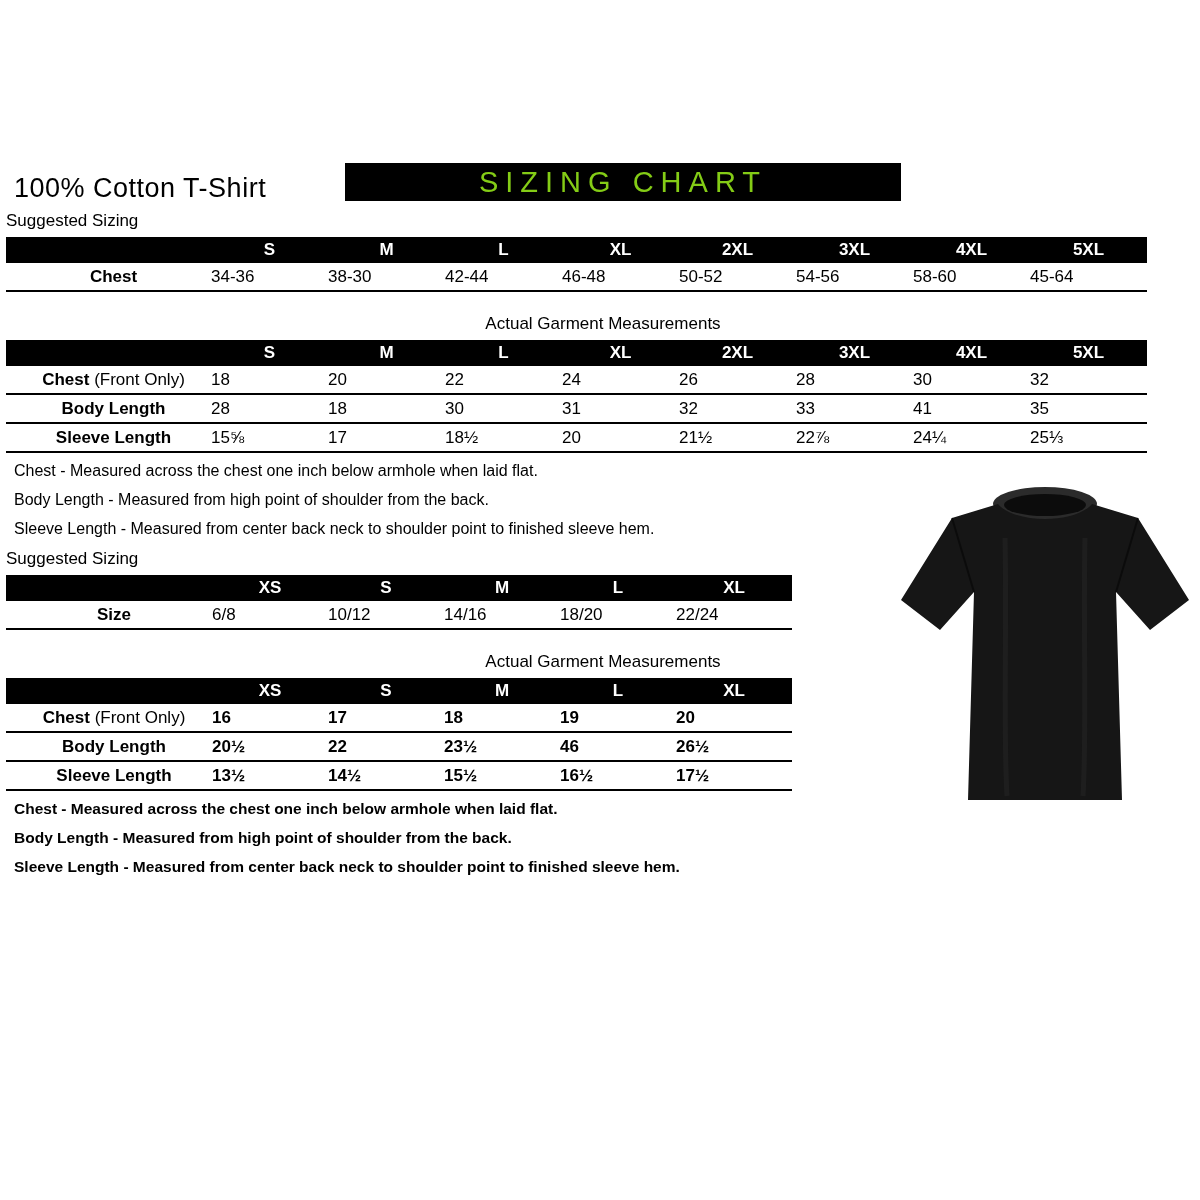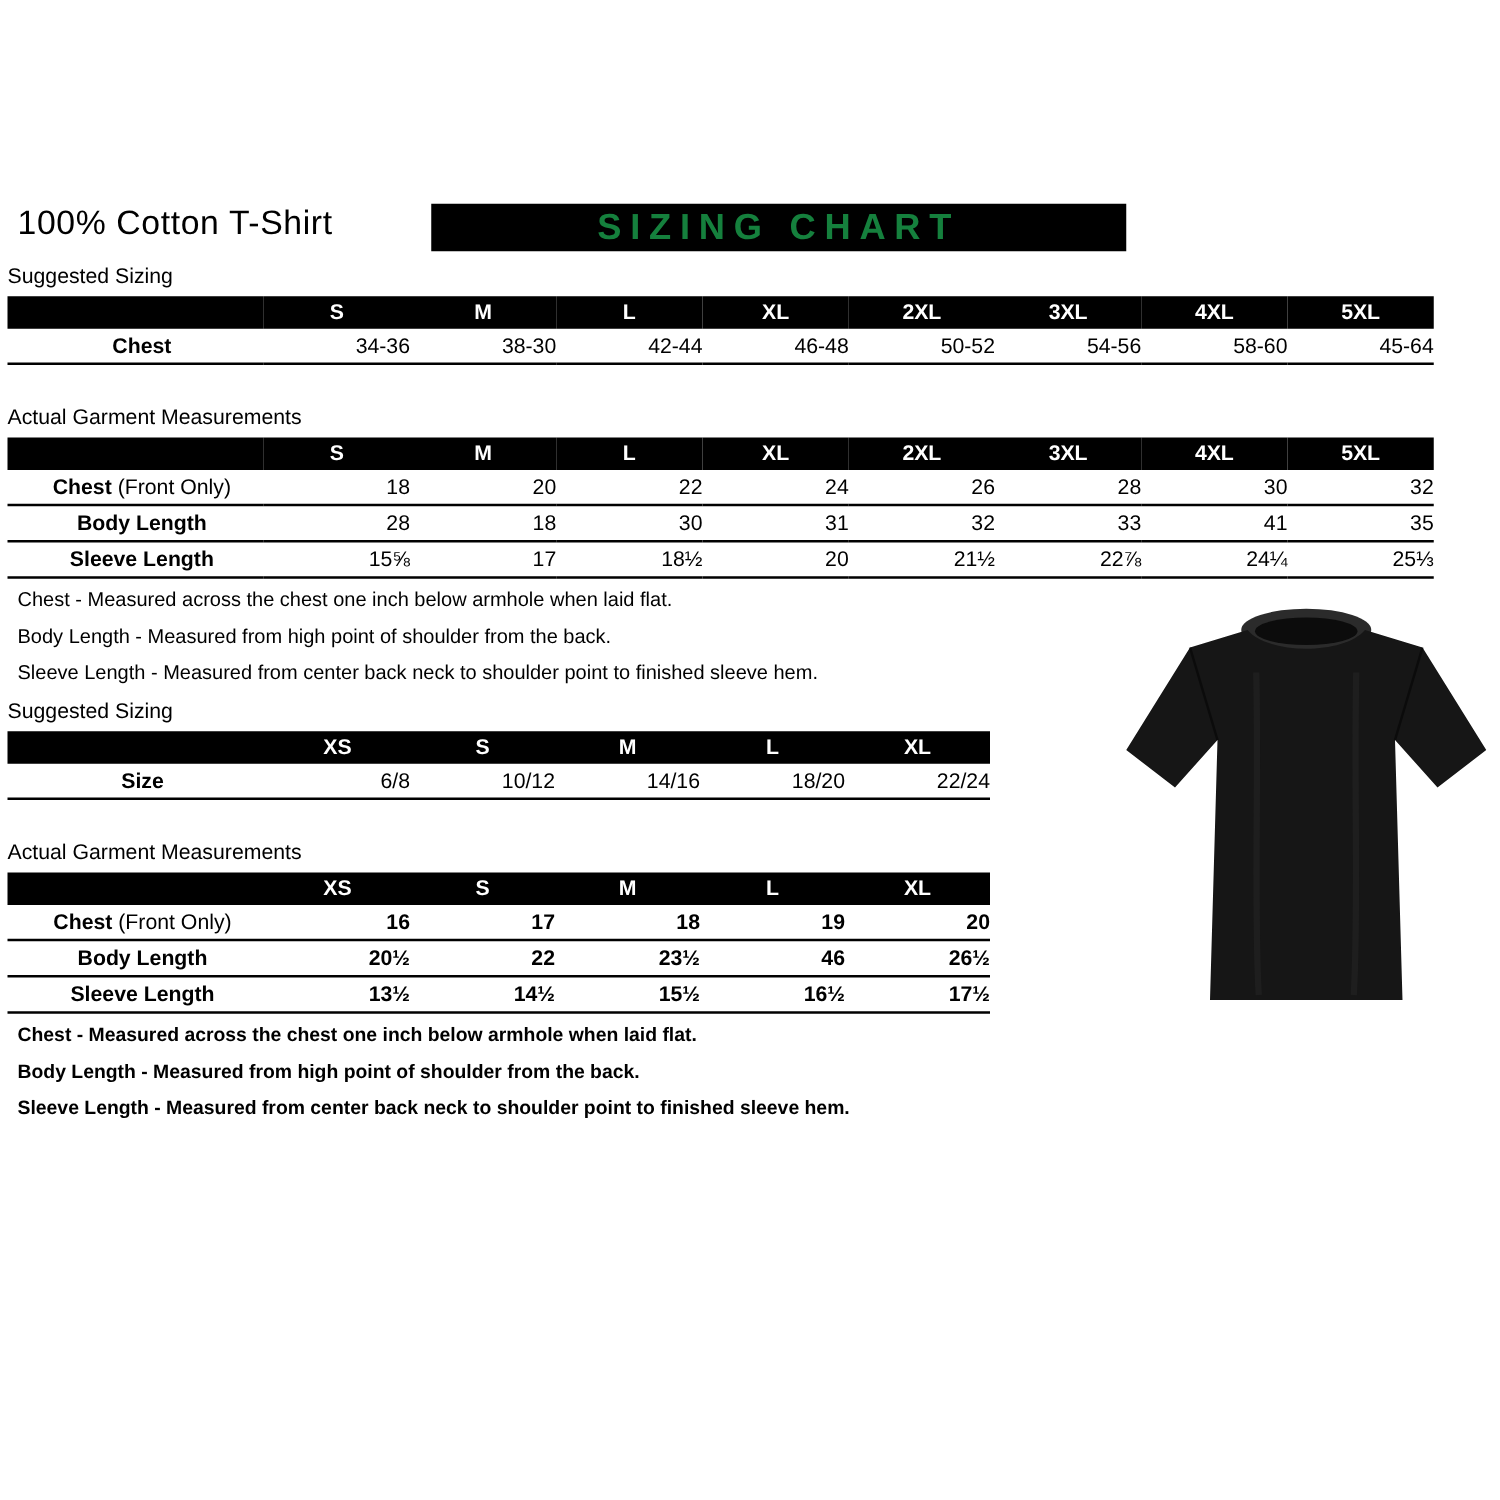--- a/index.html
+++ b/index.html
@@ -1,32 +1,32 @@
 <!DOCTYPE html>
 <html><head>
 <meta charset="utf-8">
 <style>
   html,body{margin:0;padding:0;}
   body{width:1200px;height:1200px;background:#fff;color:#000;
        font-family:"Liberation Sans",sans-serif;position:relative;overflow:hidden;}
   .content{padding-top:163px;}
   .hdr{position:relative;height:42px;}
-  .page-title{position:absolute;left:14px;top:0;font-size:27px;font-weight:400;letter-spacing:.5px;}
-  .banner{position:absolute;left:345px;top:0;width:556px;height:38px;background:#000;color:#15803d;
-          font-size:29px;font-weight:bold;letter-spacing:7px;text-align:center;line-height:38px;}
+  .page-title{position:absolute;left:14px;top:10px;font-size:27px;font-weight:400;letter-spacing:.5px;}
+  .banner{position:absolute;left:345px;top:0;width:556px;height:38px;background:#000;color:#84cc16;
+          font-size:29px;font-weight:normal;letter-spacing:7px;text-align:center;line-height:38px;}
   .section-label{font-size:17px;line-height:20px;margin:6px 0 6px 6px;}
-  .mt-big{margin-top:32px;}
+  .mt-big{margin-top:22px;text-align:center;}
   .mt-mid{margin-top:10px;}
   table.sz{border-collapse:collapse;table-layout:fixed;margin-left:6px;}
   .t-adult{width:1141px;}
   .t-adult col.c-lbl{width:205px;}
   .t-youth{width:786px;}
   .t-youth col.c-lbl{width:206px;}
   .sz th{background:#000;color:#fff;font-size:17px;font-weight:bold;height:26px;padding:0;text-align:center;}
-  .sz td{font-size:17px;height:27px;padding:0;text-align:right;border-bottom:2px solid #000;}
+  .sz td{font-size:17px;height:27px;padding:0;text-align:left;border-bottom:2px solid #000;}
   .sz td.lbl{text-align:center;padding-left:10px;font-weight:bold;}
   .sz .sfx{font-weight:normal;}
   .bold-vals td{font-weight:bold;}
   .notes{margin:8px 0 0 14px;}
   .notes p{font-size:16px;line-height:20px;margin:0 0 9px 0;}
   .notes.bold p{font-weight:bold;font-size:15.5px;}
   .youth-title{font-size:24px;font-weight:bold;margin:14px 0 0 6px;line-height:28px;}
   .tee{position:absolute;left:895px;top:478px;width:300px;height:340px;}
 </style>
 </head>

